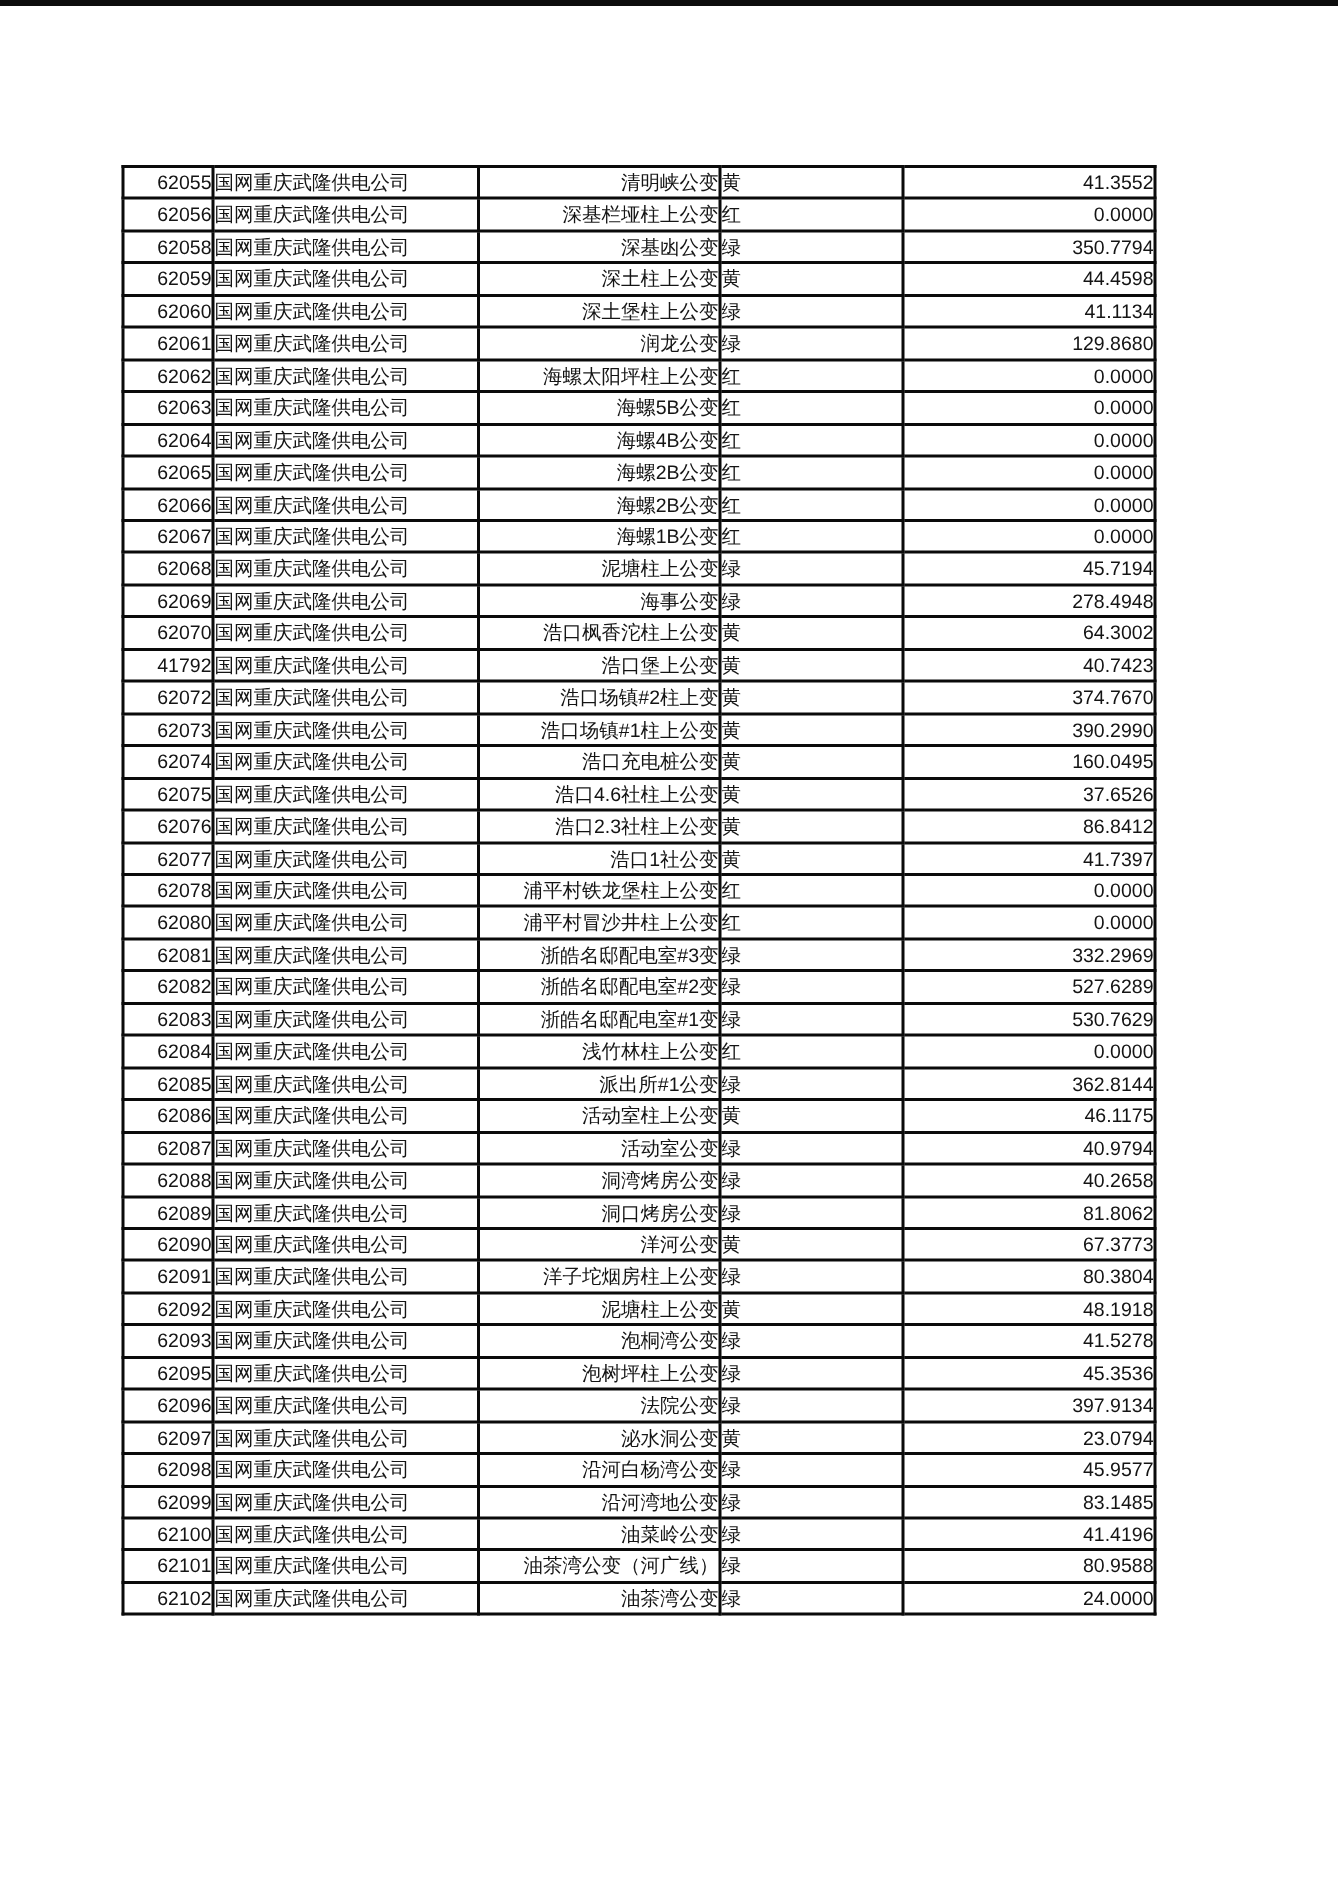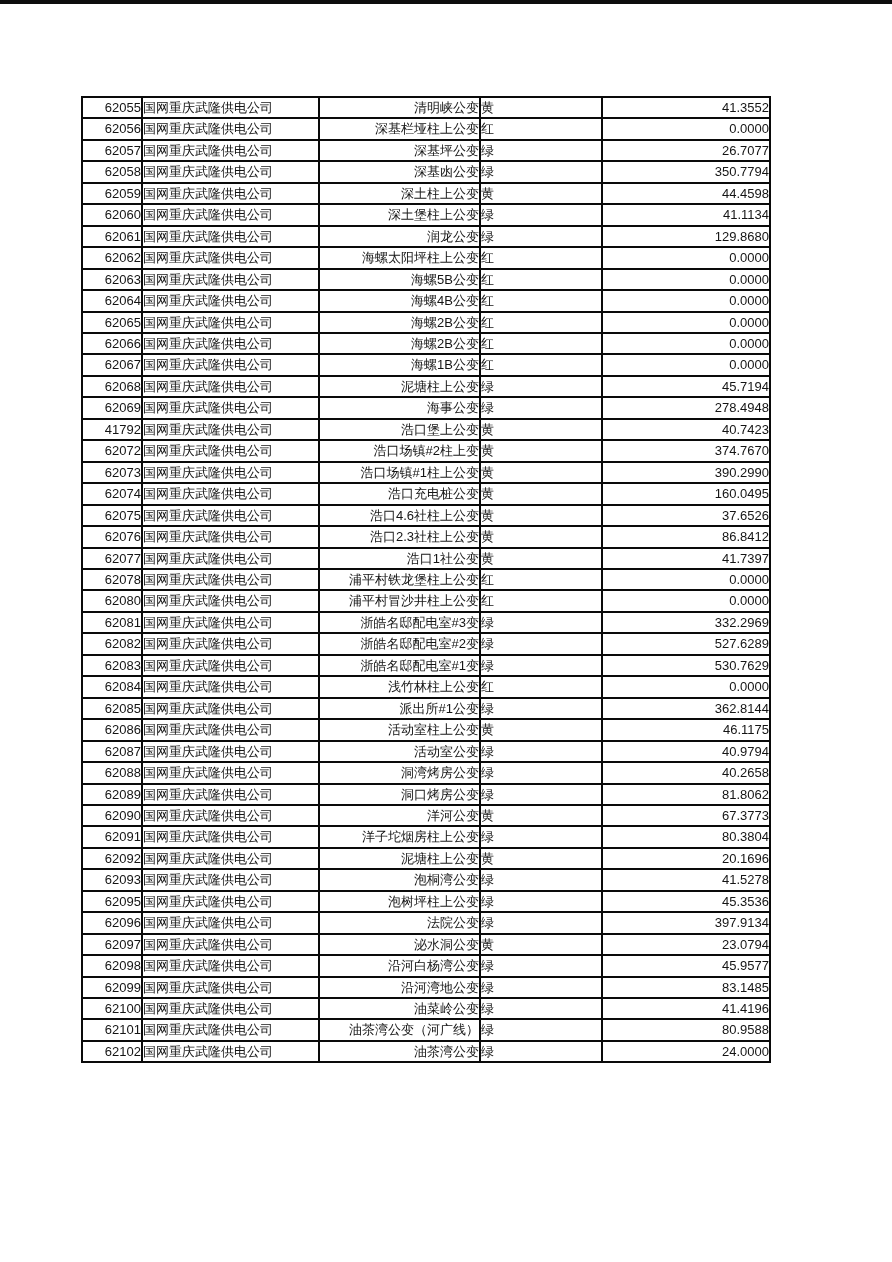--- a/index.html
+++ b/index.html
@@ -19,21 +19,21 @@
     position: absolute;
     top: 0;
     left: 0;
     width: 892px;
     height: 4px;
     background: #0d0d0d;
   }
   table.grid {
     position: absolute;
     left: 81px;
-    top: 96px;
+    top: 110px;
     border-collapse: collapse;
     table-layout: fixed;
     font-size: 13px;
   }
   table.grid td {
     border: 2px solid #0a0a0a;
     height: 19.45px;
     line-height: 19.45px;
     padding: 0;
     white-space: nowrap;
@@ -62,27 +62,20 @@
         <td class="c-value">41.3552</td>
       </tr>
       <tr>
         <td class="c-id">62056</td>
         <td class="c-company">国网重庆武隆供电公司</td>
         <td class="c-station">深基栏垭柱上公变</td>
         <td class="c-status">红</td>
         <td class="c-value">0.0000</td>
       </tr>
       <tr>
-        <td class="c-id">62057</td>
-        <td class="c-company">国网重庆武隆供电公司</td>
-        <td class="c-station">深基坪公变</td>
-        <td class="c-status">绿</td>
-        <td class="c-value">26.7077</td>
-      </tr>
-      <tr>
         <td class="c-id">62058</td>
         <td class="c-company">国网重庆武隆供电公司</td>
         <td class="c-station">深基凼公变</td>
         <td class="c-status">绿</td>
         <td class="c-value">350.7794</td>
       </tr>
       <tr>
         <td class="c-id">62059</td>
         <td class="c-company">国网重庆武隆供电公司</td>
         <td class="c-station">深土柱上公变</td>
@@ -153,20 +146,27 @@
         <td class="c-value">45.7194</td>
       </tr>
       <tr>
         <td class="c-id">62069</td>
         <td class="c-company">国网重庆武隆供电公司</td>
         <td class="c-station">海事公变</td>
         <td class="c-status">绿</td>
         <td class="c-value">278.4948</td>
       </tr>
       <tr>
+        <td class="c-id">62070</td>
+        <td class="c-company">国网重庆武隆供电公司</td>
+        <td class="c-station">浩口枫香沱柱上公变</td>
+        <td class="c-status">黄</td>
+        <td class="c-value">64.3002</td>
+      </tr>
+      <tr>
         <td class="c-id">41792</td>
         <td class="c-company">国网重庆武隆供电公司</td>
         <td class="c-station">浩口堡上公变</td>
         <td class="c-status">黄</td>
         <td class="c-value">40.7423</td>
       </tr>
       <tr>
         <td class="c-id">62072</td>
         <td class="c-company">国网重庆武隆供电公司</td>
         <td class="c-station">浩口场镇#2柱上变</td>
@@ -297,21 +297,21 @@
         <td class="c-company">国网重庆武隆供电公司</td>
         <td class="c-station">洋子坨烟房柱上公变</td>
         <td class="c-status">绿</td>
         <td class="c-value">80.3804</td>
       </tr>
       <tr>
         <td class="c-id">62092</td>
         <td class="c-company">国网重庆武隆供电公司</td>
         <td class="c-station">泥塘柱上公变</td>
         <td class="c-status">黄</td>
-        <td class="c-value">20.1696</td>
+        <td class="c-value">48.1918</td>
       </tr>
       <tr>
         <td class="c-id">62093</td>
         <td class="c-company">国网重庆武隆供电公司</td>
         <td class="c-station">泡桐湾公变</td>
         <td class="c-status">绿</td>
         <td class="c-value">41.5278</td>
       </tr>
       <tr>
         <td class="c-id">62095</td>

